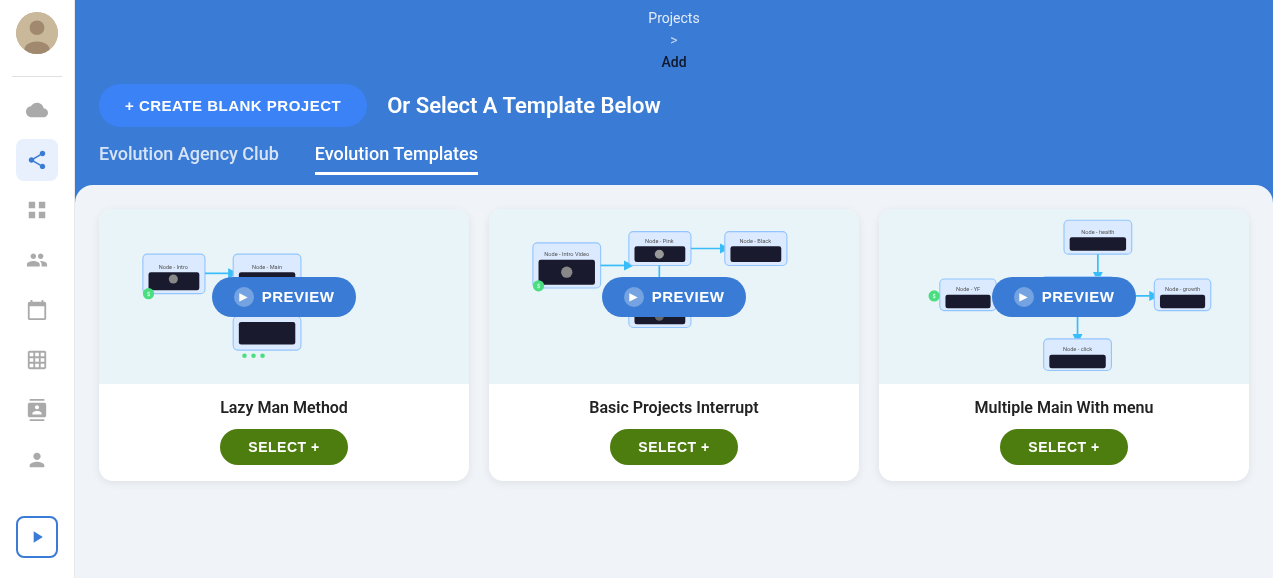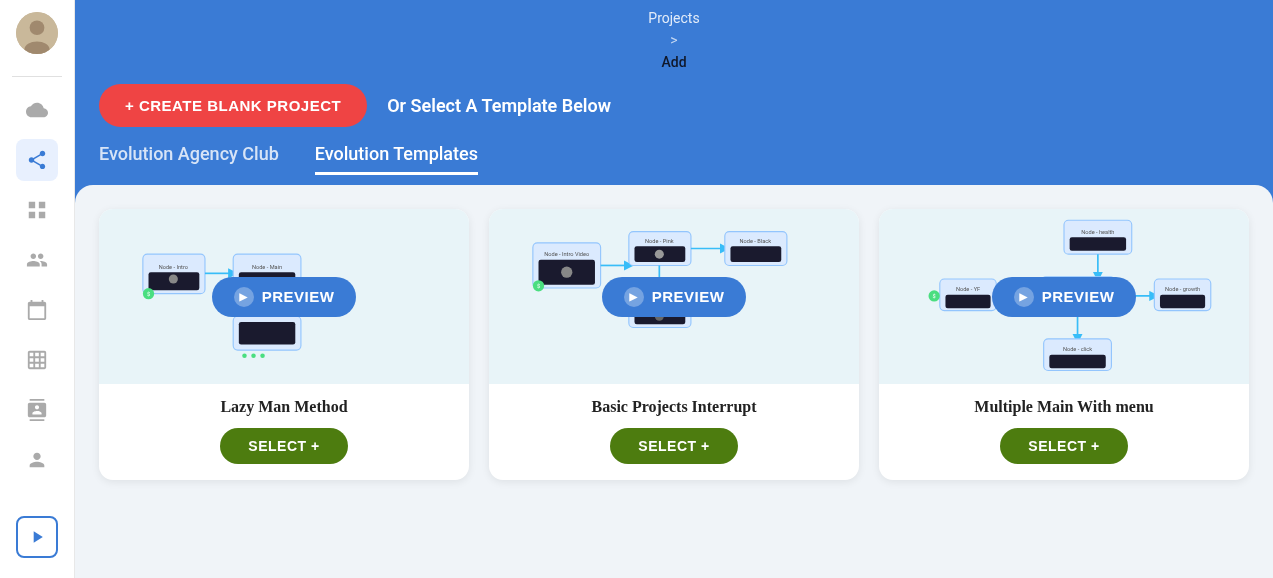--- a/index.html
+++ b/index.html
@@ -113,37 +113,37 @@
     }
 
     
     .action-row {
       padding: 14px 24px 0 24px;
       display: flex;
       align-items: center;
       gap: 20px;
     }
     .create-btn {
-      background: #ef4444;
+      background: #3b82f6;
       color: #fff;
       border: none;
       border-radius: 30px;
       padding: 13px 26px;
       font-size: 15px;
       font-weight: 700;
       cursor: pointer;
       display: flex;
       align-items: center;
       gap: 8px;
       letter-spacing: 0.5px;
       white-space: nowrap;
     }
     .or-text {
       color: #fff;
-      font-size: 18px;
+      font-size: 22px;
       font-weight: 600;
       white-space: nowrap;
     }
 
     
     .tabs-row {
       padding: 16px 24px 0 24px;
       display: flex;
       gap: 36px;
     }
@@ -222,21 +222,20 @@
       display: flex;
       flex-direction: column;
       align-items: center;
       gap: 12px;
     }
     .card-title {
       font-size: 16px;
       font-weight: 600;
       color: #222;
       text-align: left;
-      font-family: Liberation Serif, serif;
     }
     .select-btn {
       background: #4d7c0f;
       color: #fff;
       border: none;
       border-radius: 30px;
       padding: 10px 28px;
       font-size: 14px;
       font-weight: 700;
       cursor: pointer;

